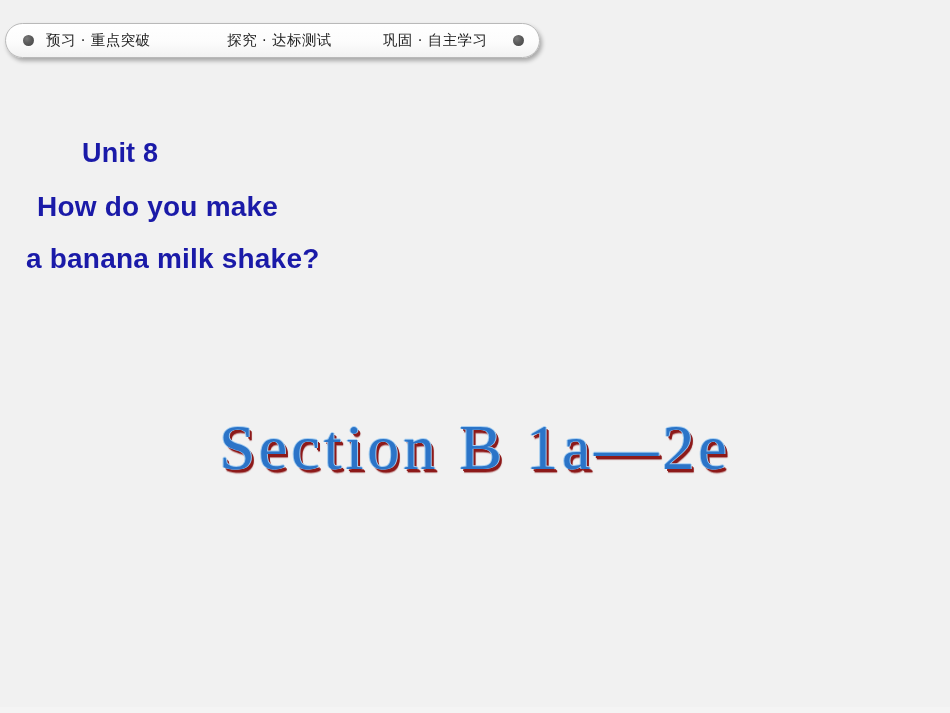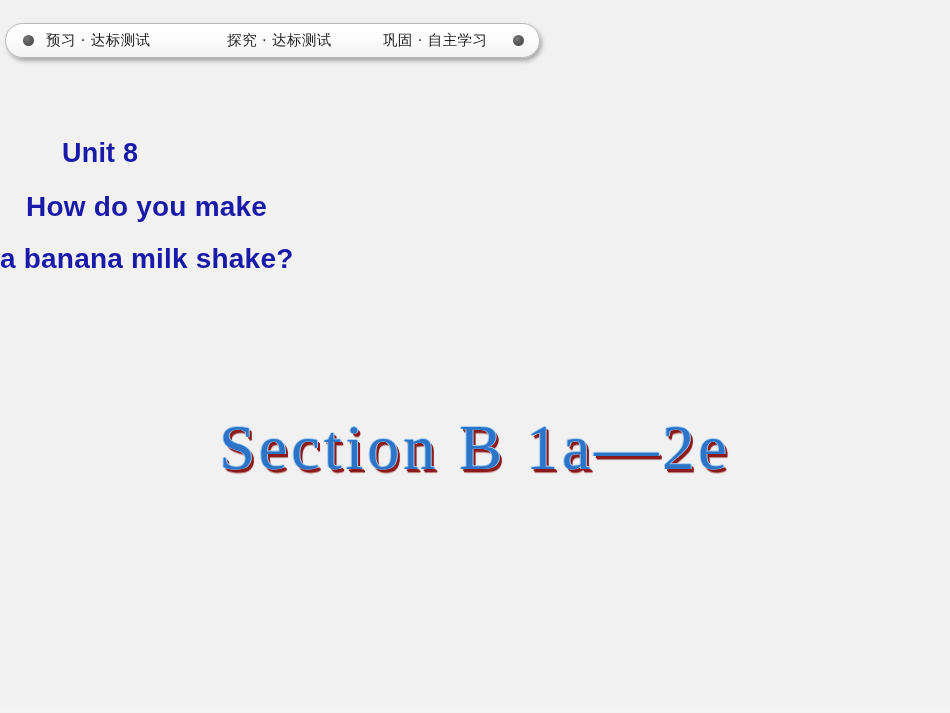--- a/index.html
+++ b/index.html
@@ -90,32 +90,33 @@
   }
   .heading-line {
     color: #1a1aa8;
     font-family: "Liberation Sans", sans-serif;
     font-weight: bold;
     line-height: 1;
     white-space: nowrap;
   }
   #heading-unit {
     font-size: 27px;
-    padding-left: 62px;
+    padding-left: 82px;
     margin: 0 0 26px 0;
     letter-spacing: 0.2px;
   }
   #heading-q1 {
     font-size: 28px;
     padding-left: 26px;
-    margin: 0 0 24px 0;
+    margin: 0 0 24px 11px;
     letter-spacing: 0.2px;
   }
   #heading-q2 {
     font-size: 28px;
+    padding-left: 26px;
     margin: 0;
     letter-spacing: 0.2px;
   }
 
   
   #wordart-wrap {
     position: absolute;
     left: 0;
     top: 414px;
     width: 950px;
@@ -141,21 +142,21 @@
 </style>
 </head>
 <body>
 
 <div id="slide">
 
   <div id="nav-bar">
     <span id="nav-dot-left" class="nav-dot"></span>
 
     <div class="nav-items">
-      <div class="nav-item">预习 · 达标测试</div>
+      <div class="nav-item">预习 · 重点突破</div>
       <div class="nav-item">探究 · 达标测试</div>
       <div class="nav-item">巩固 · 自主学习</div>
     </div>
 
     <span id="nav-dot-right" class="nav-dot"></span>
   </div>
 
   <div id="heading-block">
     <div id="heading-unit" class="heading-line">Unit 8</div>
     <div id="heading-q1" class="heading-line">How do you make</div>

